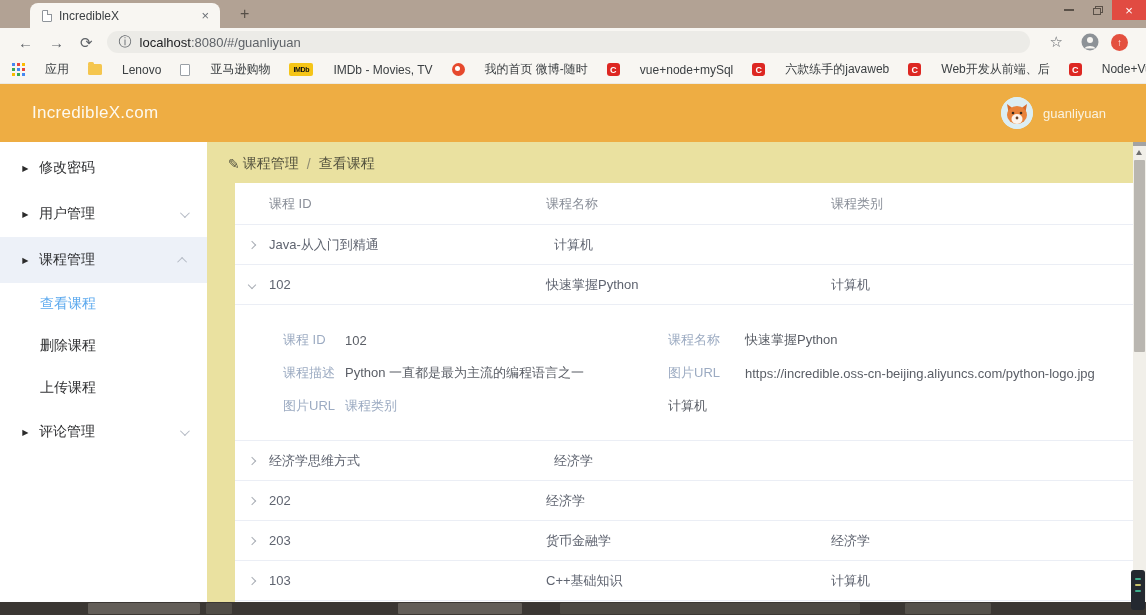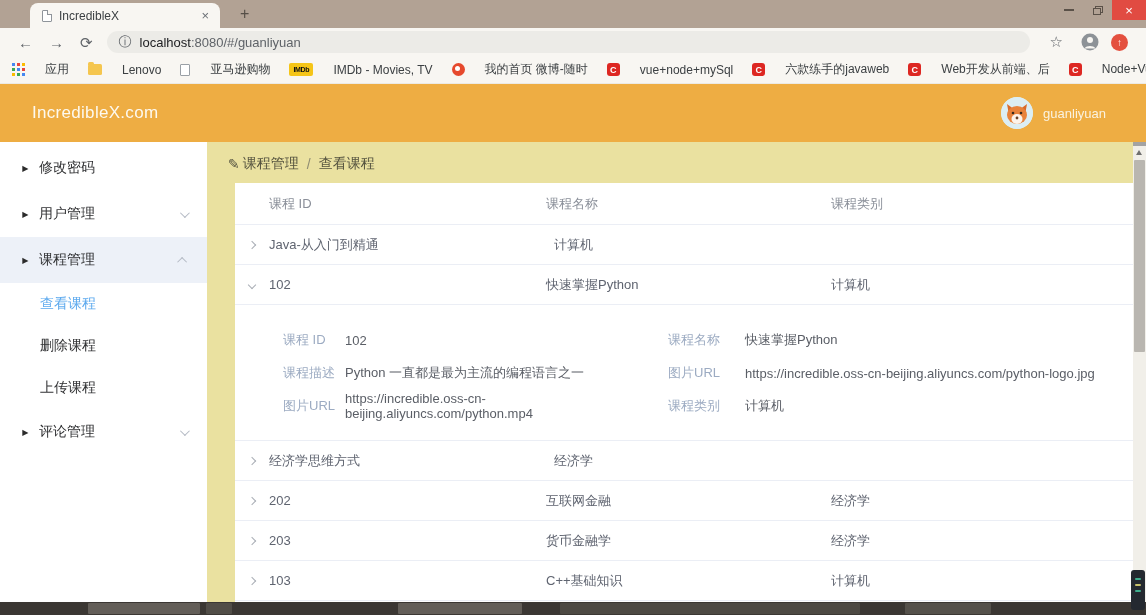--- a/index.html
+++ b/index.html
@@ -279,38 +279,36 @@
         <span class="d-value">102</span>
         <span class="d-label">课程名称</span>
         <span class="d-value">快速掌握Python</span>
 
         <span class="d-label">课程描述</span>
         <span class="d-value">Python 一直都是最为主流的编程语言之一</span>
         <span class="d-label">图片URL</span>
         <span class="d-value">https://incredible.oss-cn-beijing.aliyuncs.com/python-logo.jpg</span>
 
         <span class="d-label">图片URL</span>
-        <span class="d-value">https://incredible.oss-cn-beijing.aliyuncs.com/python.mp4</span>
         <span class="d-label">课程类别</span>
         <span class="d-value">计算机</span>
       </div>
 
       <div class="trow">
         <span class="col-arrow">
             <span class="xchev right"></span>
           </span>
         <span class="col-name">经济学思维方式</span>
         <span class="col-cat">经济学</span>
       </div>
       <div class="trow">
         <span class="col-arrow">
             <span class="xchev right"></span>
           </span>
         <span class="col-id">202</span>
-        <span class="col-name">互联网金融</span>
         <span class="col-cat">经济学</span>
       </div>
       <div class="trow">
         <span class="col-arrow">
             <span class="xchev right"></span>
           </span>
         <span class="col-id">203</span>
         <span class="col-name">货币金融学</span>
         <span class="col-cat">经济学</span>
       </div>

